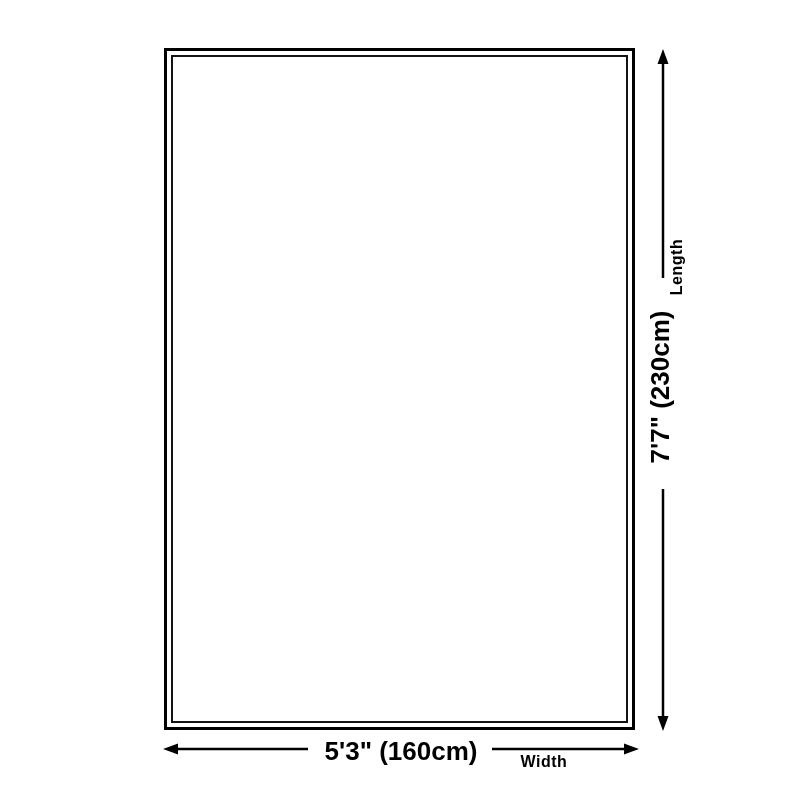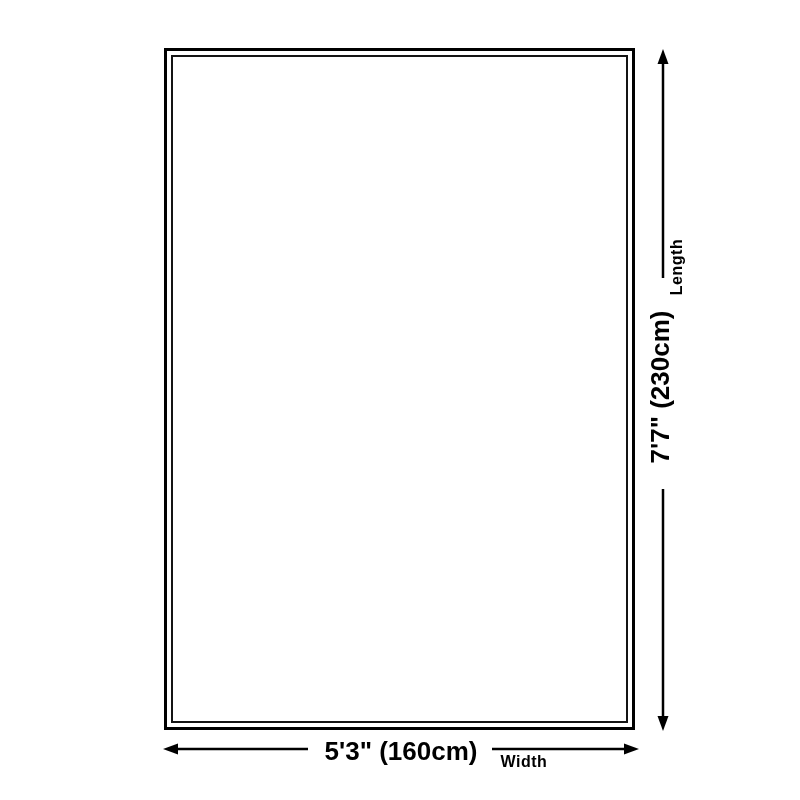--- a/index.html
+++ b/index.html
@@ -65,21 +65,21 @@
     left: 677px;
     top: 267px;
     transform: translate(-50%, -50%) rotate(-90deg);
   }
   .width-value {
     left: 401px;
     top: 751px;
     transform: translate(-50%, -50%);
   }
   .width-label {
-    left: 524px;
+    left: 544px;
     top: 762px;
     transform: translate(-50%, -50%);
   }
 </style>
 </head>
 <body>
 
 <div class="canvas">
 
   <div class="rug-outer">

